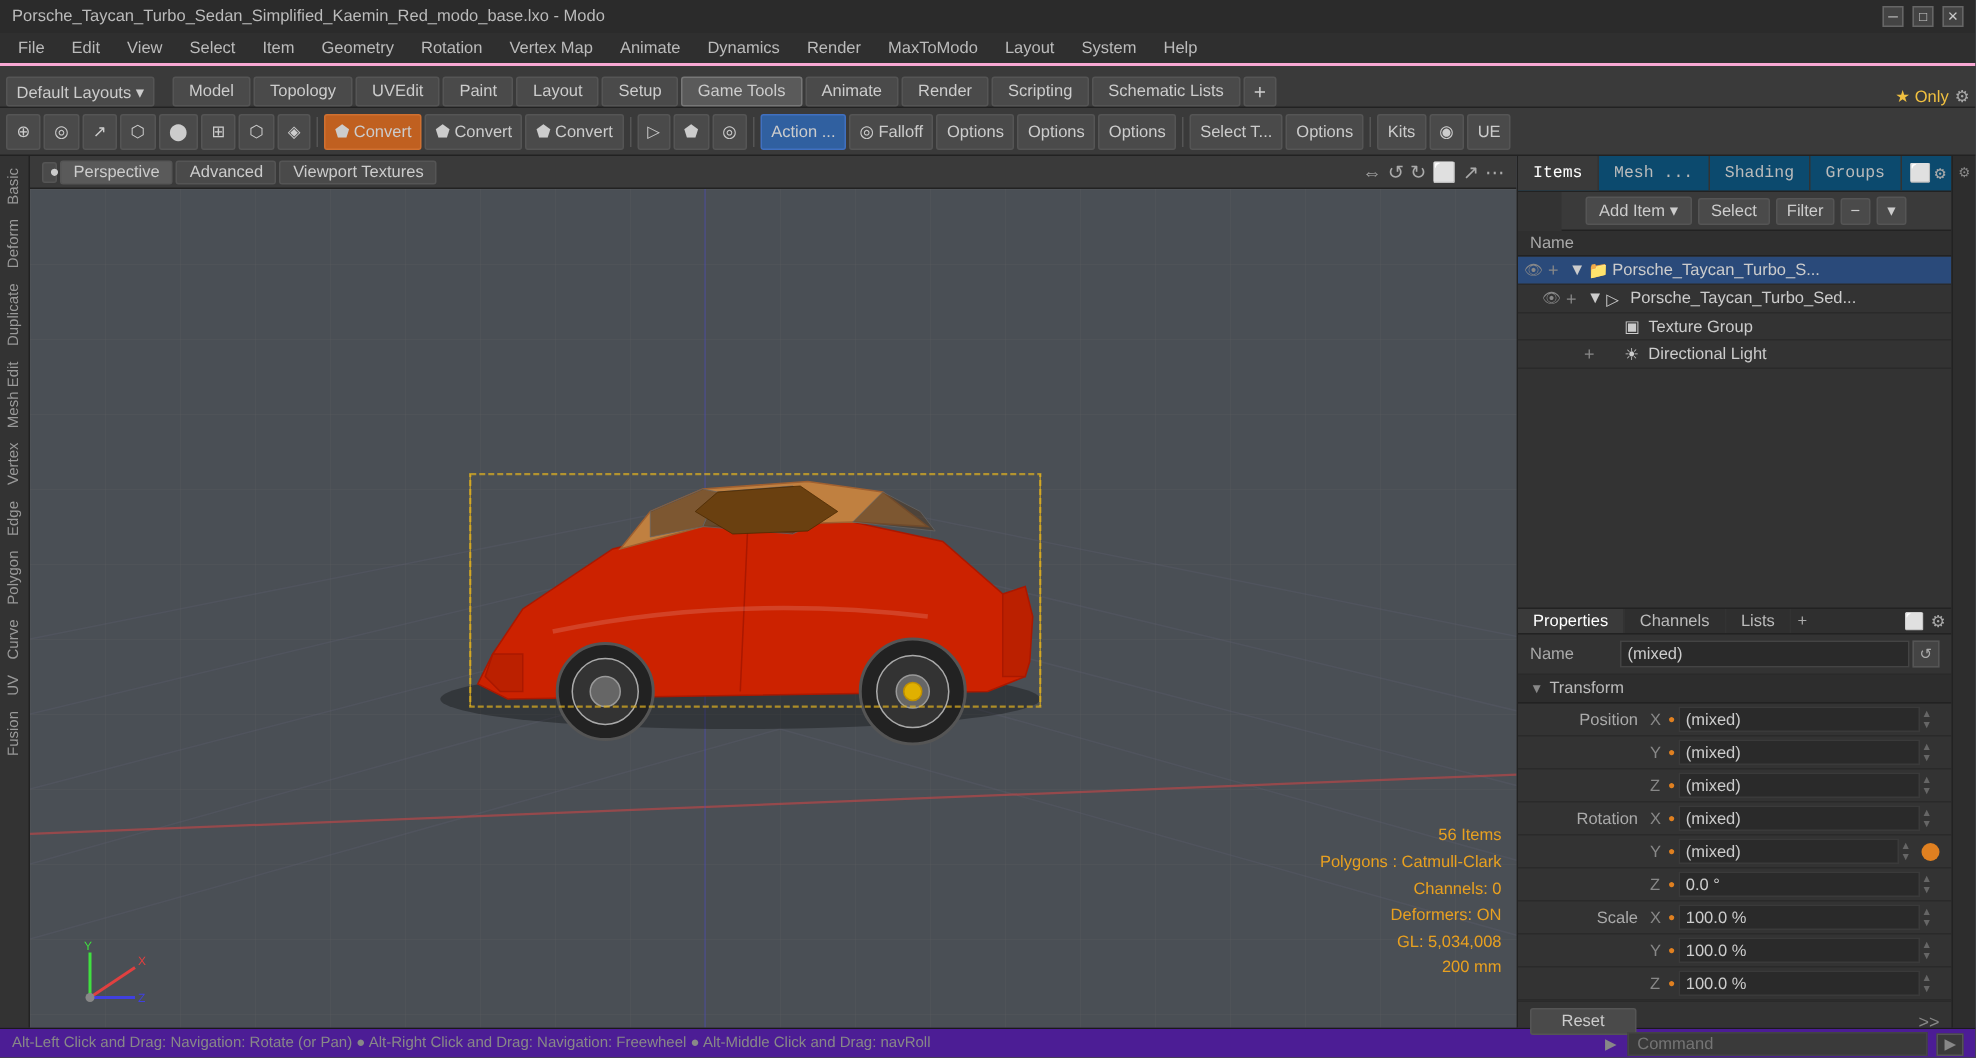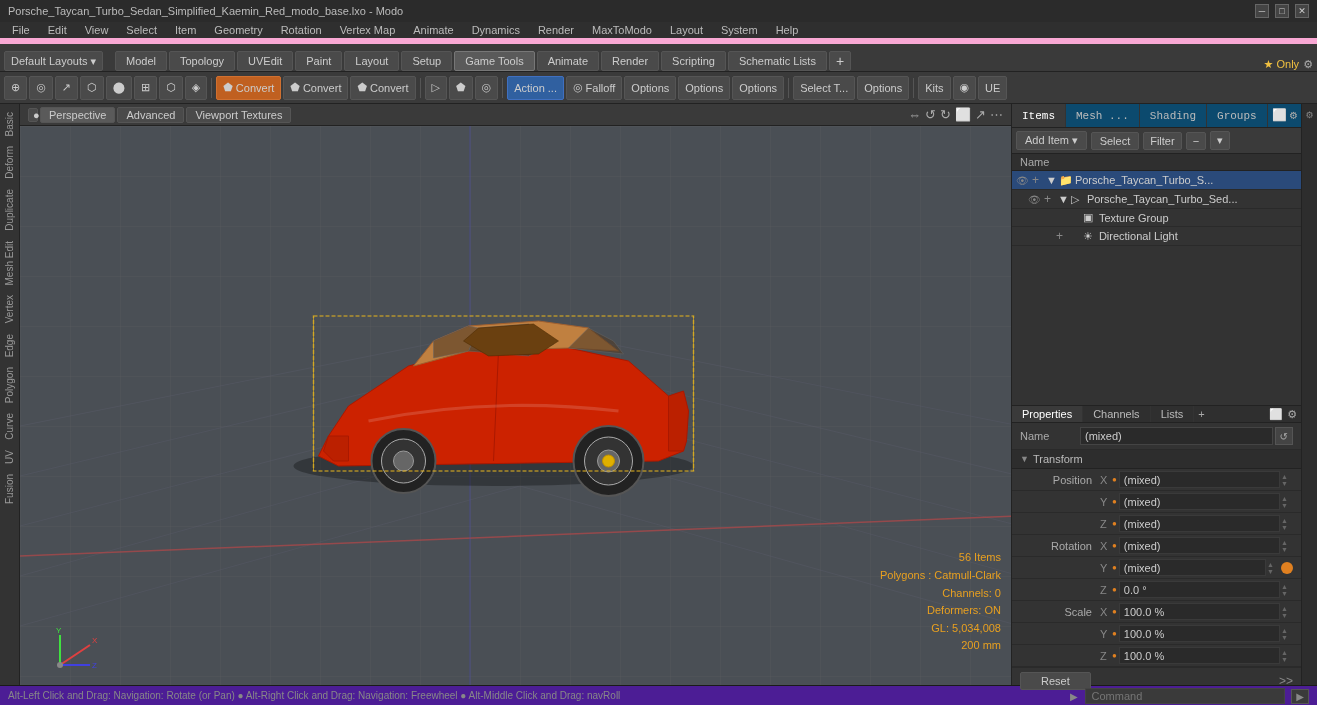--- a/index.html
+++ b/index.html
@@ -5,21 +5,21 @@
     * { box-sizing: border-box; margin: 0; padding: 0; }
     body { background: #3a3a3a; color: #ccc; font-family: Arial, sans-serif; font-size: 11px; width: 1317px; height: 705px; overflow: hidden; }
     
     
     #titlebar { background: #2b2b2b; height: 22px; display: flex; align-items: center; justify-content: space-between; padding: 0 8px; }
     #titlebar .title { font-size: 11px; color: #bbb; }
     #titlebar .win-controls { display: flex; gap: 6px; }
     #titlebar .win-btn { width: 14px; height: 14px; border: 1px solid #666; background: #444; font-size: 9px; display: flex; align-items: center; justify-content: center; cursor: pointer; color: #ccc; }
 
     
-    #menubar { background: #2f2f2f; height: 22px; display: flex; align-items: center; padding: 0 4px; gap: 2px; border-bottom: 6px solid #f9a8d4; }
+    #menubar { background: #2f2f2f; height: 22px; display: flex; align-items: center; padding: 0 4px; gap: 2px; border-bottom: 2px solid #f9a8d4; }
     .menu-item { padding: 2px 8px; font-size: 11px; color: #bbb; cursor: pointer; border-radius: 2px; }
 
     
     #layout-bar { background: #3a3a3a; height: 28px; display: flex; align-items: flex-end; padding: 0 4px; gap: 2px; border-bottom: 1px solid #222; }
     .layout-dropdown { background: #4a4a4a; border: 1px solid #555; color: #ccc; padding: 2px 6px; font-size: 11px; border-radius: 2px; height: 20px; }
     .layout-tab { background: #4a4a4a; border: 1px solid #555; color: #ccc; padding: 2px 10px; font-size: 11px; border-radius: 2px; cursor: pointer; height: 20px; display: flex; align-items: center; }
     .layout-tab.active { background: #5a5a5a; border-color: #777; }
     .layout-tab-plus { background: #4a4a4a; border: 1px solid #555; color: #ccc; padding: 2px 6px; font-size: 14px; border-radius: 2px; cursor: pointer; height: 20px; display: flex; align-items: center; }
     .layout-right { margin-left: auto; display: flex; align-items: center; gap: 4px; }
     .star-label { color: #f0c040; font-size: 11px; }
@@ -67,21 +67,21 @@
     #right-panel { width: 290px; background: #333; border-left: 1px solid #222; display: flex; flex-direction: column; }
     
     
     #items-panel { flex: 1; display: flex; flex-direction: column; }
     #items-tabs { background: #0c4a6e; display: flex; align-items: center; border-bottom: 1px solid #222; height: 24px; font-family: Liberation Mono, monospace; }
     .panel-tab { padding: 2px 10px; font-size: 11px; color: #bbb; cursor: pointer; border-right: 1px solid #333; height: 100%; display: flex; align-items: center; }
     .panel-tab.active { background: #3a3a3a; color: #fff; }
     .panel-tab-controls { margin-left: auto; display: flex; gap: 2px; padding-right: 4px; }
     .panel-ctrl { color: #aaa; cursor: pointer; font-size: 12px; }
     
-    #items-toolbar { background: #3a3a3a; display: flex; align-items: center; padding: 3px 4px; gap: 4px; border-bottom: 1px solid #222; }
+    #items-toolbar { background: #3a3a3a; display: flex; align-items: center; padding: 3px 16px; gap: 4px; border-bottom: 1px solid #222; margin-left: 29px; }
     .items-add-btn { background: #4a4a4a; border: 1px solid #555; color: #ccc; padding: 2px 8px; font-size: 11px; border-radius: 2px; cursor: pointer; }
     .items-select-btn { background: #4a4a4a; border: 1px solid #555; color: #ccc; padding: 2px 8px; font-size: 11px; border-radius: 2px; cursor: pointer; }
     .items-filter-btn { background: #4a4a4a; border: 1px solid #555; color: #ccc; padding: 2px 6px; font-size: 11px; border-radius: 2px; cursor: pointer; }
     
     #items-header { display: flex; padding: 2px 8px; background: #2f2f2f; border-bottom: 1px solid #222; }
     .items-col-name { flex: 1; font-size: 11px; color: #aaa; }
     
     #items-list { flex: 1; overflow-y: auto; }
     .item-row { display: flex; align-items: center; padding: 2px 4px; cursor: pointer; border-bottom: 1px solid #2a2a2a; }
     .item-row.selected { background: #2a4a7a; }

